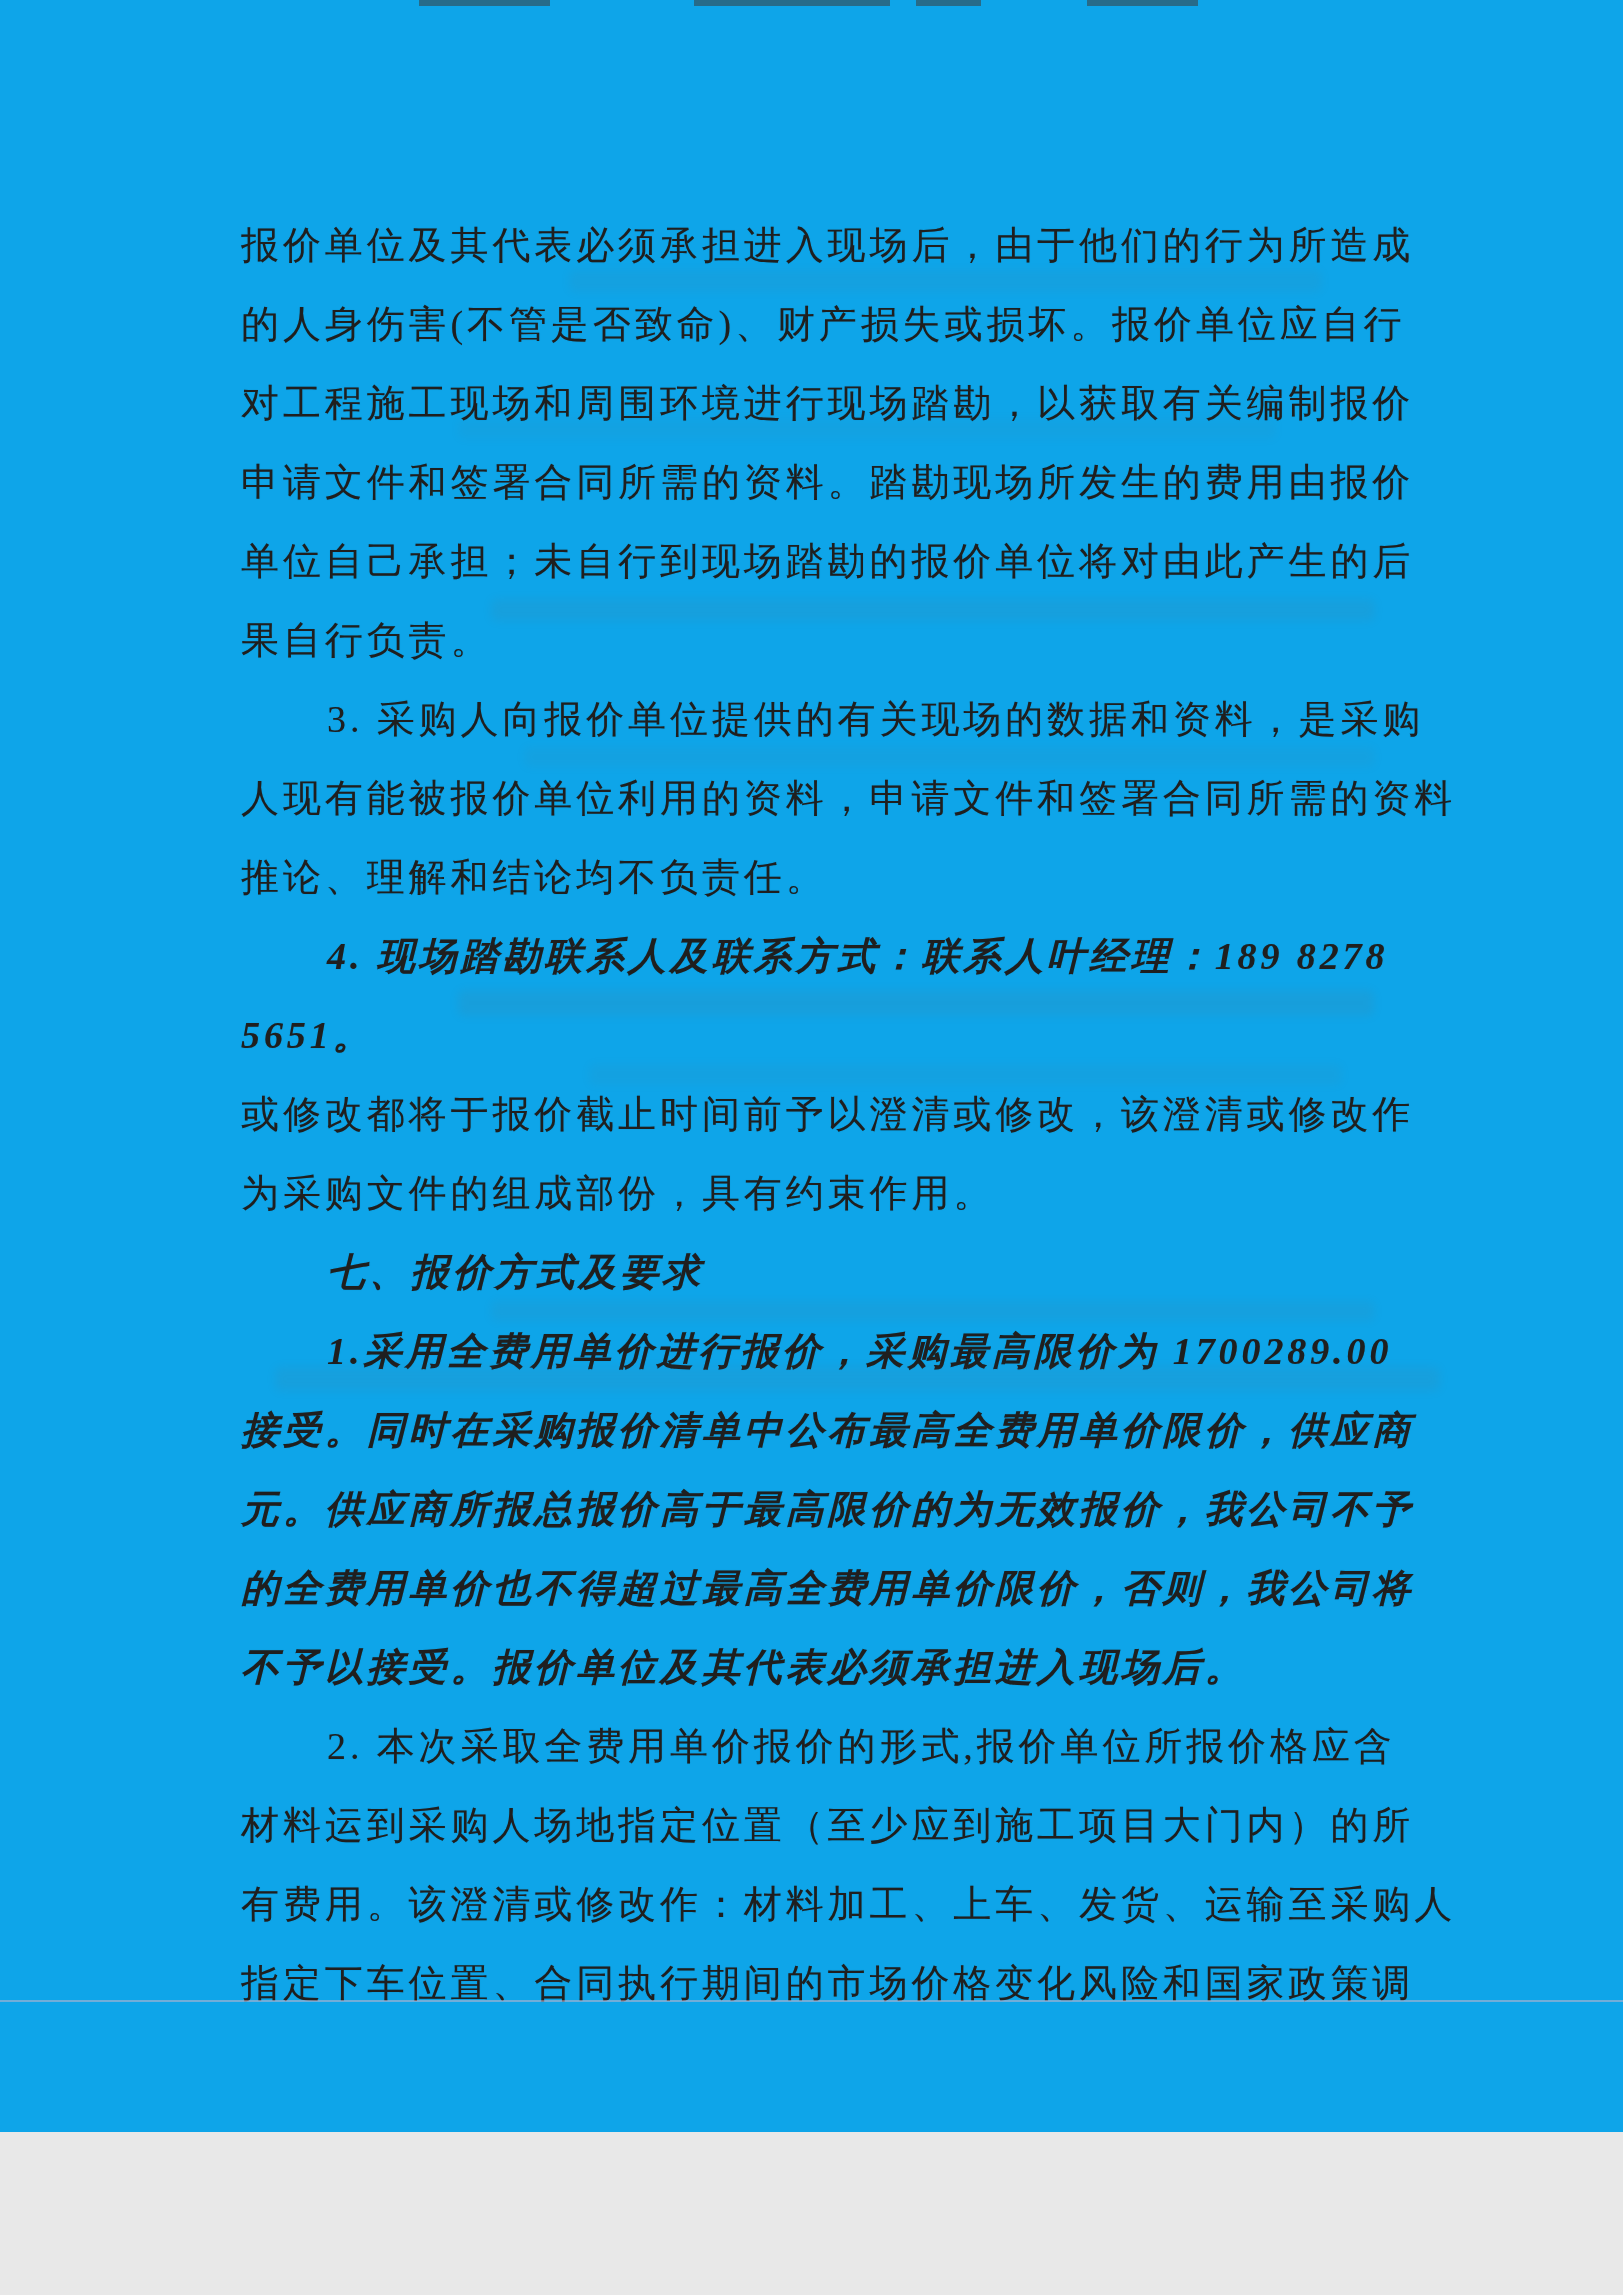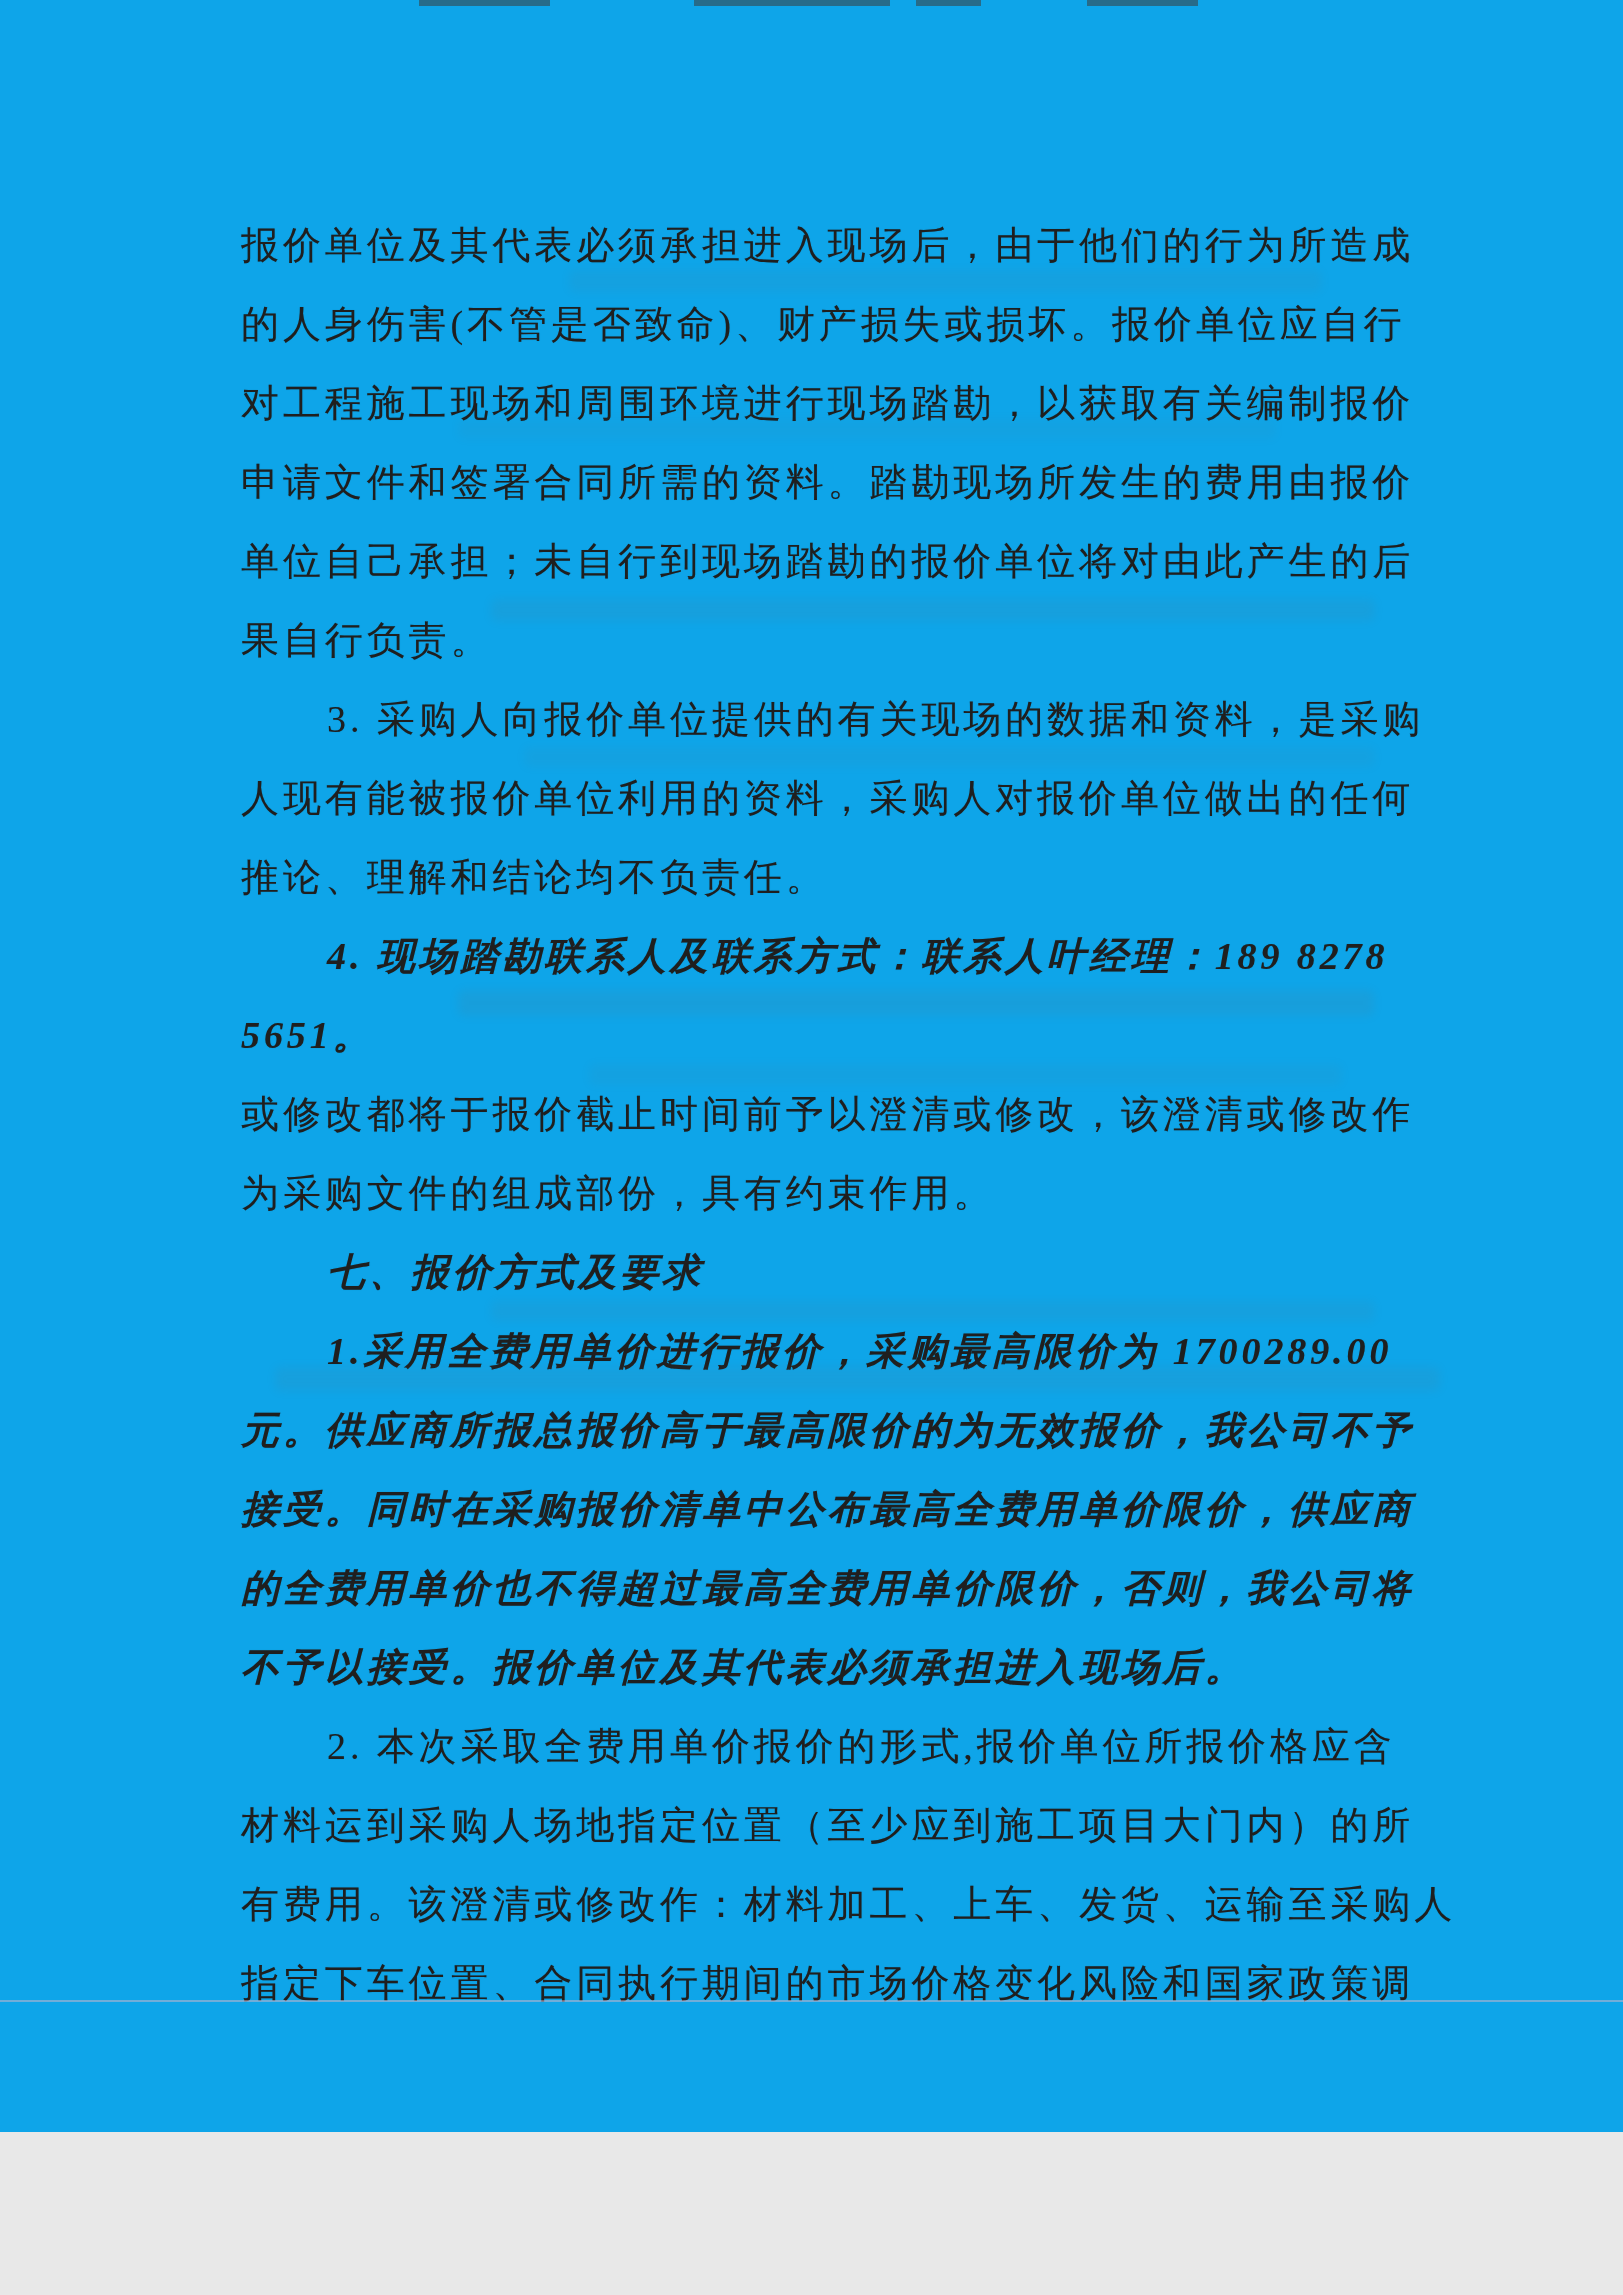--- a/index.html
+++ b/index.html
@@ -55,30 +55,30 @@
 <div class="page">
 
   <div class="doc">
       <div class="line"><span class="seg">报价单位及其代表必须承担进入现场后，由于他们的行为所造成</span></div>
       <div class="line"><span class="seg">的人身伤害(不管是否致命)、财产损失或损坏。报价单位应自行</span></div>
       <div class="line"><span class="seg">对工程施工现场和周围环境进行现场踏勘，以获取有关编制报价</span></div>
       <div class="line"><span class="seg">申请文件和签署合同所需的资料。踏勘现场所发生的费用由报价</span></div>
       <div class="line"><span class="seg">单位自己承担；未自行到现场踏勘的报价单位将对由此产生的后</span></div>
       <div class="line"><span class="seg">果自行负责。</span></div>
       <div class="line indent"><span class="seg">3. 采购人向报价单位提供的有关现场的数据和资料，是采购</span></div>
-      <div class="line"><span class="seg">人现有能被报价单位利用的资料，采购人对报价单位做出的任何</span></div>
+      <div class="line"><span class="seg">人现有能被报价单位利用的资料，申请文件和签署合同所需的资料</span></div>
       <div class="line"><span class="seg">推论、理解和结论均不负责任。</span></div>
       <div class="line indent"><span class="seg b">4. 现场踏勘联系人及联系方式：联系人叶经理：189 8278</span></div>
       <div class="line"><span class="seg b">5651。</span></div>
       <div class="line"><span class="seg">或修改都将于报价截止时间前予以澄清或修改，该澄清或修改作</span></div>
       <div class="line"><span class="seg">为采购文件的组成部份，具有约束作用。</span></div>
       <div class="line indent"><span class="seg b">七、报价方式及要求</span></div>
       <div class="line indent"><span class="seg b">1.采用全费用单价进行报价，采购最高限价为 1700289.00</span></div>
+      <div class="line"><span class="seg b">接受。同时在采购报价清单中公布最高全费用单价限价，供应商</span></div>
       <div class="line"><span class="seg b">元。供应商所报总报价高于最高限价的为无效报价，我公司不予</span></div>
-      <div class="line"><span class="seg b">接受。同时在采购报价清单中公布最高全费用单价限价，供应商</span></div>
       <div class="line"><span class="seg b">的全费用单价也不得超过最高全费用单价限价，否则，我公司将</span></div>
       <div class="line"><span class="seg b">不予以接受。报价单位及其代表必须承担进入现场后。</span></div>
       <div class="line indent"><span class="seg">2. 本次采取全费用单价报价的形式,报价单位所报价格应含</span></div>
       <div class="line"><span class="seg">材料运到采购人场地指定位置（至少应到施工项目大门内）的所</span></div>
       <div class="line"><span class="seg">有费用。该澄清或修改作：材料加工、上车、发货、运输至采购人</span></div>
       <div class="line"><span class="seg">指定下车位置、合同执行期间的市场价格变化风险和国家政策调</span></div>
     </div>
 
   <div>
     <div class="edge-mark" style="left:419px;width:131px;"></div>

